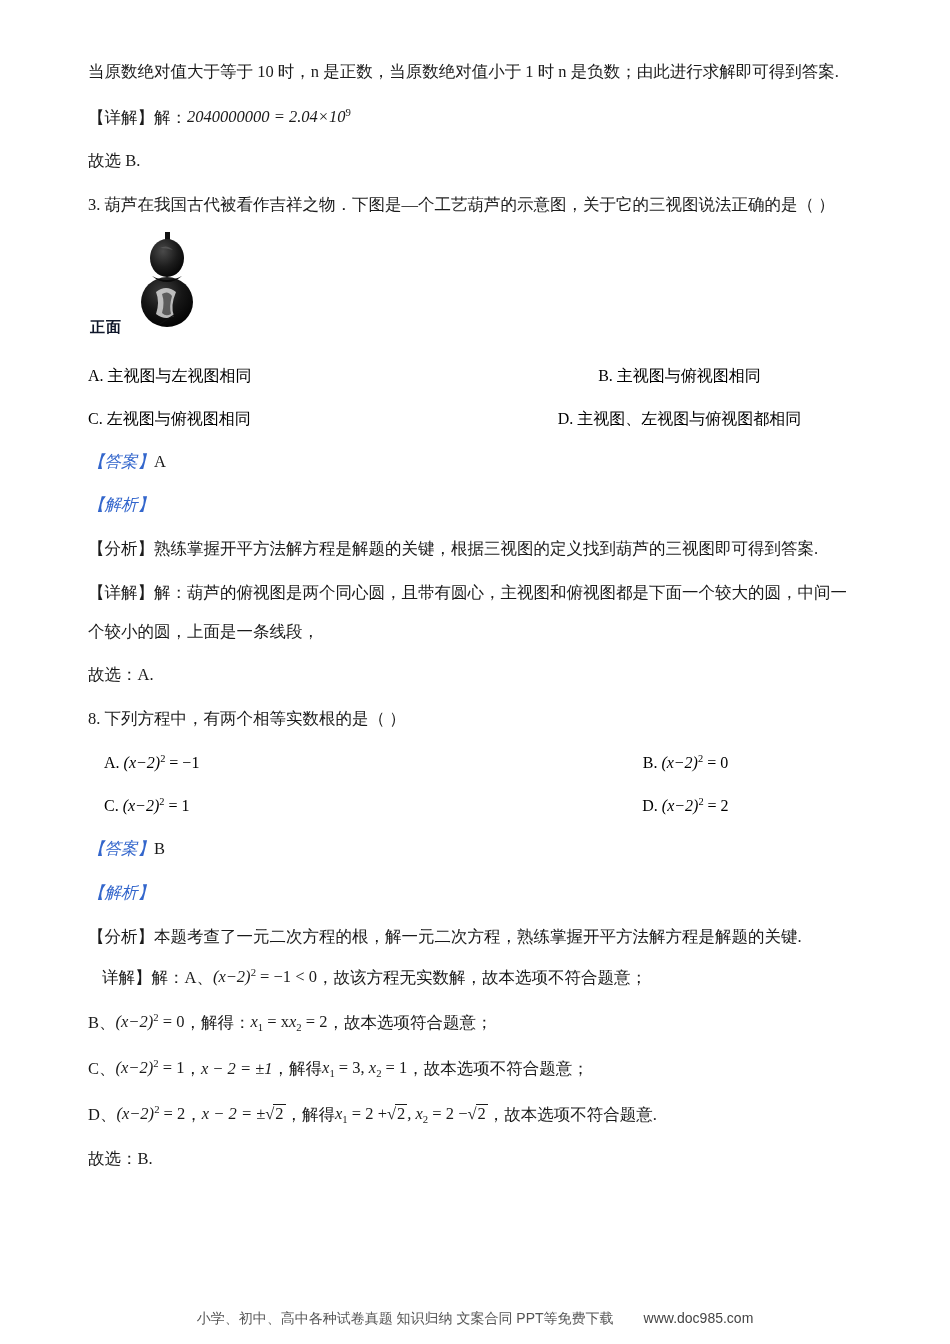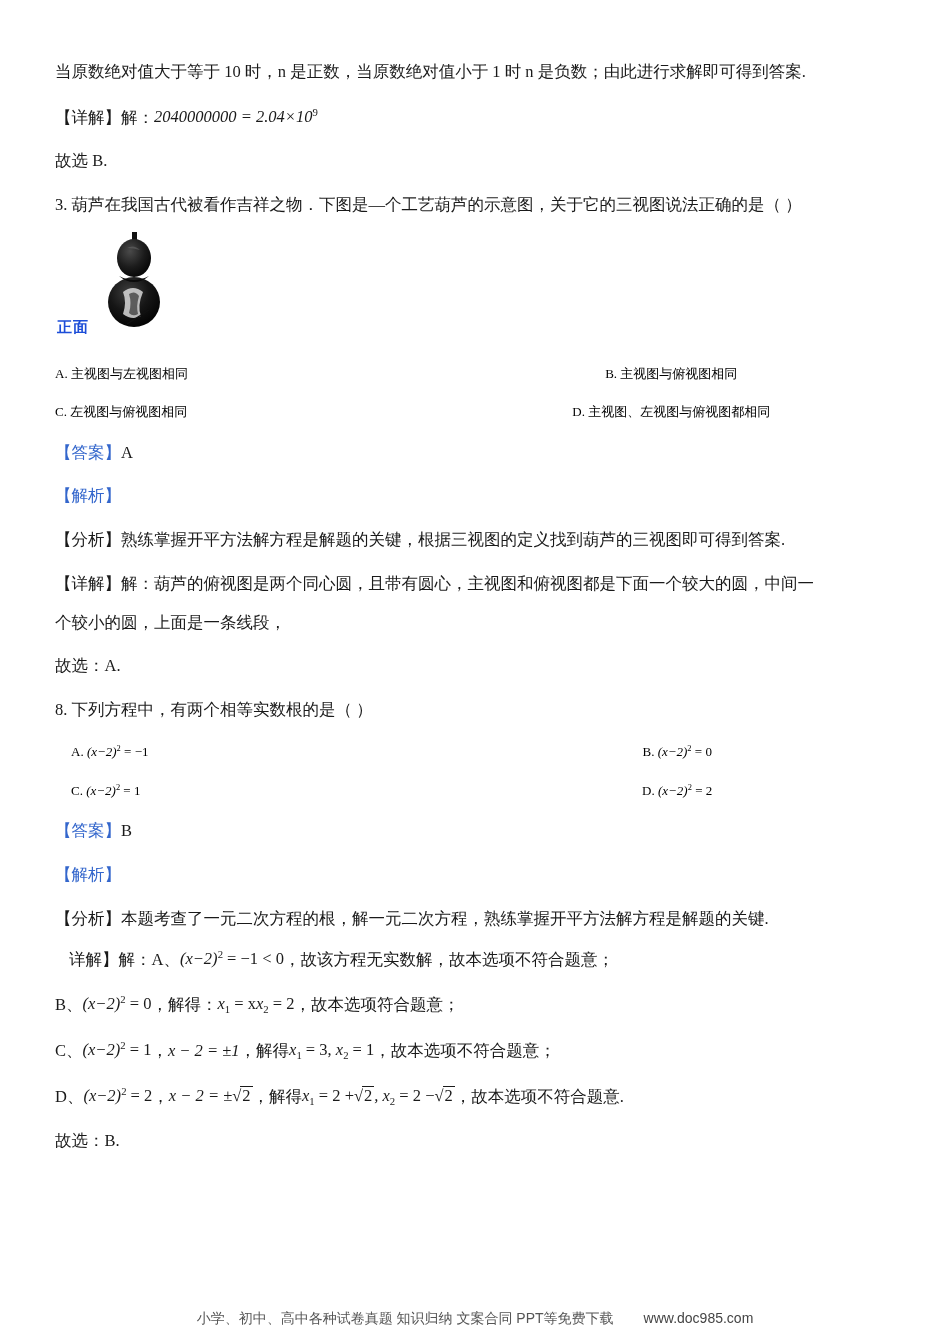--- a/index.html
+++ b/index.html
@@ -12,33 +12,34 @@
     height: 1344px;
     position: relative;
     font-family: "Liberation Serif", serif;
     color: #000000;
   }
   .page {
     position: relative;
     width: 950px;
     height: 1344px;
     box-sizing: border-box;
-    padding: 60px 88px 0 55px;
+    padding: 60px 88px 0 88px;
   }
   .line {
     font-size: 16.5px;
     line-height: 1.5;
     margin: 0 0 19px 0;
     color: #1a1a1a;
   }
   .tight {
     margin-bottom: 14px;
   }
   .blue {
     color: #3366cc;
+    font-style: italic;
   }
   .math {
     font-family: "Liberation Serif", serif;
     font-style: italic;
   }
   .up {
     font-style: normal;
   }
   sup {
     font-size: 0.65em;
@@ -47,21 +48,21 @@
   }
   sub {
     font-size: 0.65em;
     vertical-align: sub;
     font-style: normal;
   }
   .opts {
     display: flex;
     width: 100%;
     margin: 0 0 19px 0;
-    font-size: 13px;
+    font-size: 16px;
     line-height: 1.5;
   }
   .opts > div {
     width: 50%;
     box-sizing: border-box;
   }
   .opts > div:nth-child(2) {
     padding-left: 22px;
     text-align: center;
   }
@@ -88,21 +89,21 @@
     left: 30px;
     top: 0;
   }
   .gourd-label {
     position: absolute;
     left: 2px;
     top: 86px;
     font-size: 15px;
     font-weight: bold;
     font-family: "Liberation Sans", sans-serif;
-    color: #1d4ed8;
+    color: #0f172a;
     letter-spacing: 1px;
   }
   .gourd-label-line {
     position: absolute;
     left: 72px;
     top: 76px;
     width: 26px;
     height: 20px;
   }
   .footer {

